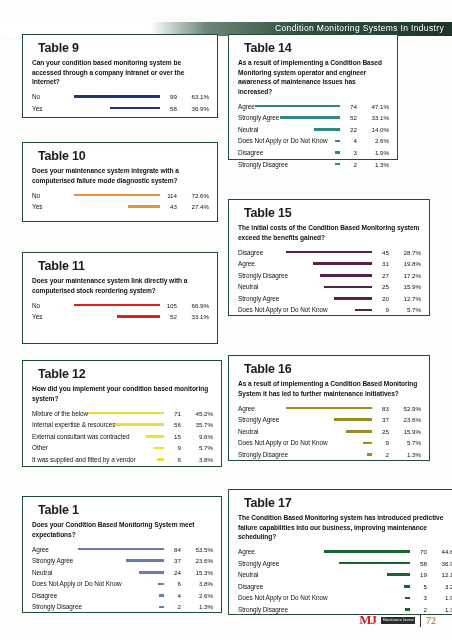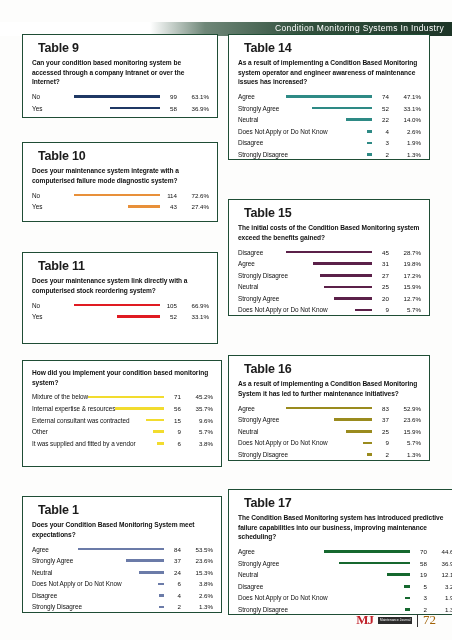--- a/index.html
+++ b/index.html
@@ -108,21 +108,21 @@
     font-size: 6.2px;
     color: #111111;
   }
   
   #card-t9  { left: 22px;  top: 34px;  width: 196px; height: 84px; }
   #card-t10 { left: 22px;  top: 142px; width: 196px; height: 80px; }
   #card-t11 { left: 22px;  top: 252px; width: 196px; height: 92px; }
   #card-t12 { left: 22px;  top: 360px; width: 200px; height: 107px; }
   #card-t13 { left: 22px;  top: 496px; width: 200px; height: 117px; }
   
-  #card-t14 { left: 228px; top: 34px;  width: 202px; height: 126px; }
+  #card-t14 { left: 228px; top: 34px;  width: 170px; height: 126px; }
   #card-t15 { left: 228px; top: 199px; width: 202px; height: 117px; }
   #card-t16 { left: 228px; top: 355px; width: 202px; height: 106px; }
   #card-t17 { left: 228px; top: 489px; width: 240px; height: 126px; }
   
   .footer {
     position: absolute;
     right: 16px;
     bottom: 12px;
     display: flex;
     align-items: center;
@@ -152,21 +152,21 @@
     white-space: nowrap;
     line-height: 5px;
   }
   .footer-sep {
     width: 1px;
     height: 13px;
     background: #333333;
   }
   .page-number {
     font-family: "Liberation Serif", serif;
-    font-size: 13px;
+    font-size: 10px;
     color: #a16207;
     font-weight: normal;
   }
 </style>
 </head>
 <body>
 
 <div class="page">
 
   <div class="header-band"></div>
@@ -232,20 +232,21 @@
           <span class="row-label">Yes</span>
           <span class="bar-zone">
             <span class="bar" style="width: 42.6px; background: rgb(224, 27, 34);"></span>
           </span>
           <span class="row-count">52</span>
           <span class="row-pct">33.1%</span>
         </div>
       </div>
     </div>
   <div class="card" id="card-t12">
+      <div class="card-title">Table 12</div>
       <div class="card-question">How did you implement your condition based monitoring system?</div>
       <div class="rows">
         <div class="row">
           <span class="row-label">Mixture of the below</span>
           <span class="bar-zone">
             <span class="bar" style="width: 86px; background: rgb(242, 220, 46);"></span>
           </span>
           <span class="row-count">71</span>
           <span class="row-pct">45.2%</span>
         </div>

